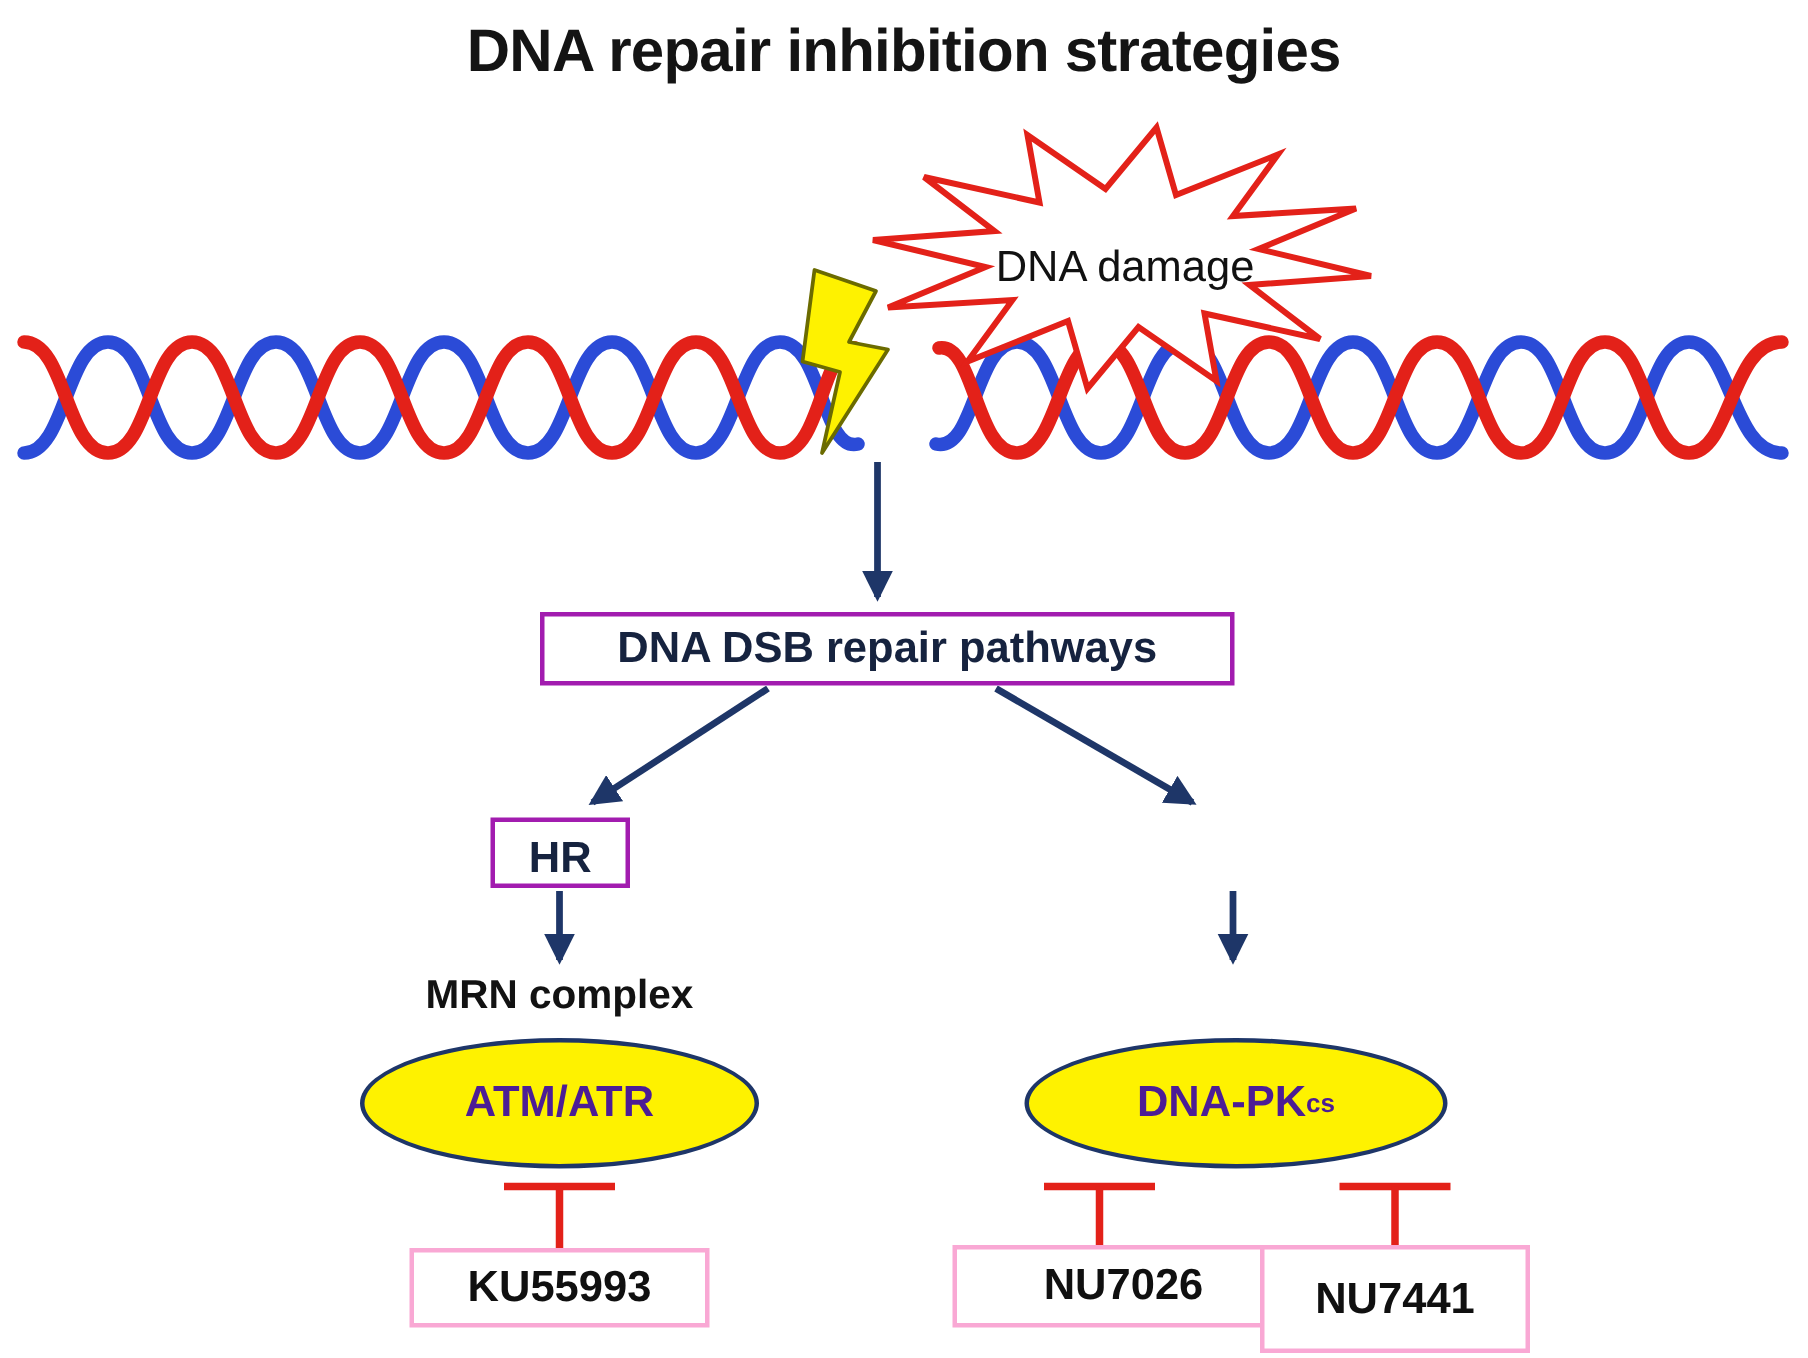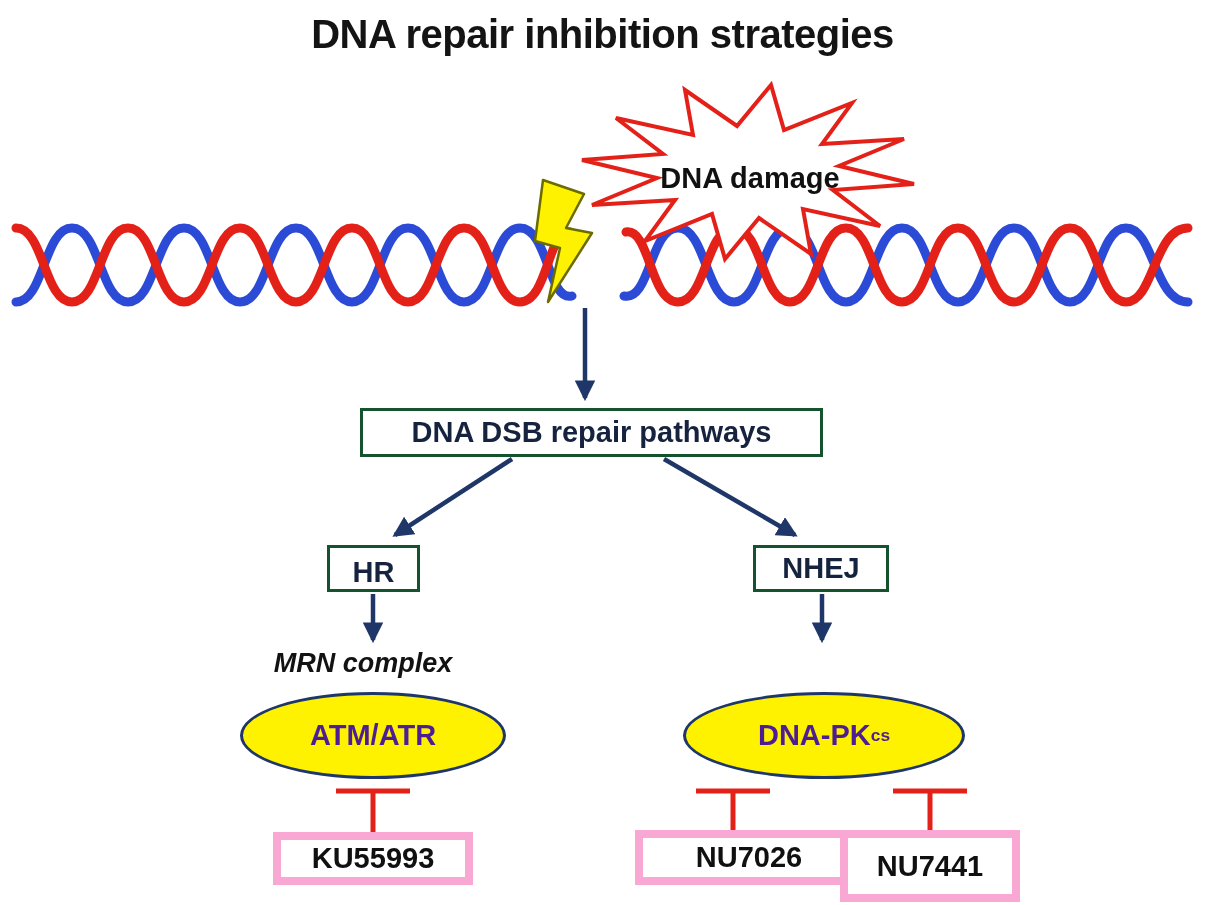--- a/index.html
+++ b/index.html
@@ -15,38 +15,38 @@
   .abs{position:absolute;}
   .title{
     left:0;top:12px;width:1205px;
     text-align:center;
     font-size:40px;font-weight:bold;color:#141414;
     margin:0;letter-spacing:-0.5px;
   }
   .damage-label{
     left:630px;top:162px;width:240px;
     text-align:center;
-    font-size:29px;font-weight:bold;color:#111111;
+    font-size:29px;font-weight:normal;color:#111111;
   }
   .box{
     display:flex;align-items:center;justify-content:center;
     background:#ffffff;
     font-weight:bold;
     box-sizing:border-box;
   }
-  .navy-box{border:3px solid #14532d;color:#16233f;}
-  .red-box{border:8px solid #f9a8d4;color:#101010;justify-content:center;}
+  .navy-box{border:3px solid #a21caf;color:#16233f;}
+  .red-box{border:3px solid #f9a8d4;color:#101010;justify-content:center;}
   .pathways{left:360px;top:408px;width:463px;height:49px;font-size:29px;}
   .hr{left:327px;top:545px;width:93px;height:47px;font-size:29px;align-items:flex-end;}
   .nhej{left:753px;top:545px;width:136px;height:47px;font-size:29px;}
   .plain-label{
     text-align:center;
     font-size:27px;font-weight:bold;color:#121212;
   }
-  .mrn{left:233px;top:648px;width:260px;font-style:italic;}
+  .mrn{left:243px;top:648px;width:260px;}
   .ku{left:722px;top:648px;width:200px;}
   .ellipse{
     display:flex;align-items:center;justify-content:center;
     background:#fef200;
     border:3px solid #1e3668;
     border-radius:50%;
     font-size:29px;font-weight:bold;color:#4c1d95;
     box-sizing:border-box;
   }
   .atm{left:240px;top:692px;width:266px;height:87px;}
@@ -108,23 +108,20 @@
   <div class="abs damage-label">DNA damage</div>
 
   <div class="abs box navy-box pathways">
     <span>DNA DSB repair pathways</span>
   </div>
 
   <div class="abs box navy-box hr">
     <span>HR</span>
   </div>
 
-  <div class="abs box navy-box nhej">
-    <span>NHEJ</span>
-  </div>
 
   <div class="abs plain-label mrn">MRN complex</div>
 
 
   <div class="abs ellipse atm">
     <span>ATM/ATR</span>
   </div>
 
   <div class="abs ellipse dnapk">
     <span>DNA-PK</span>

